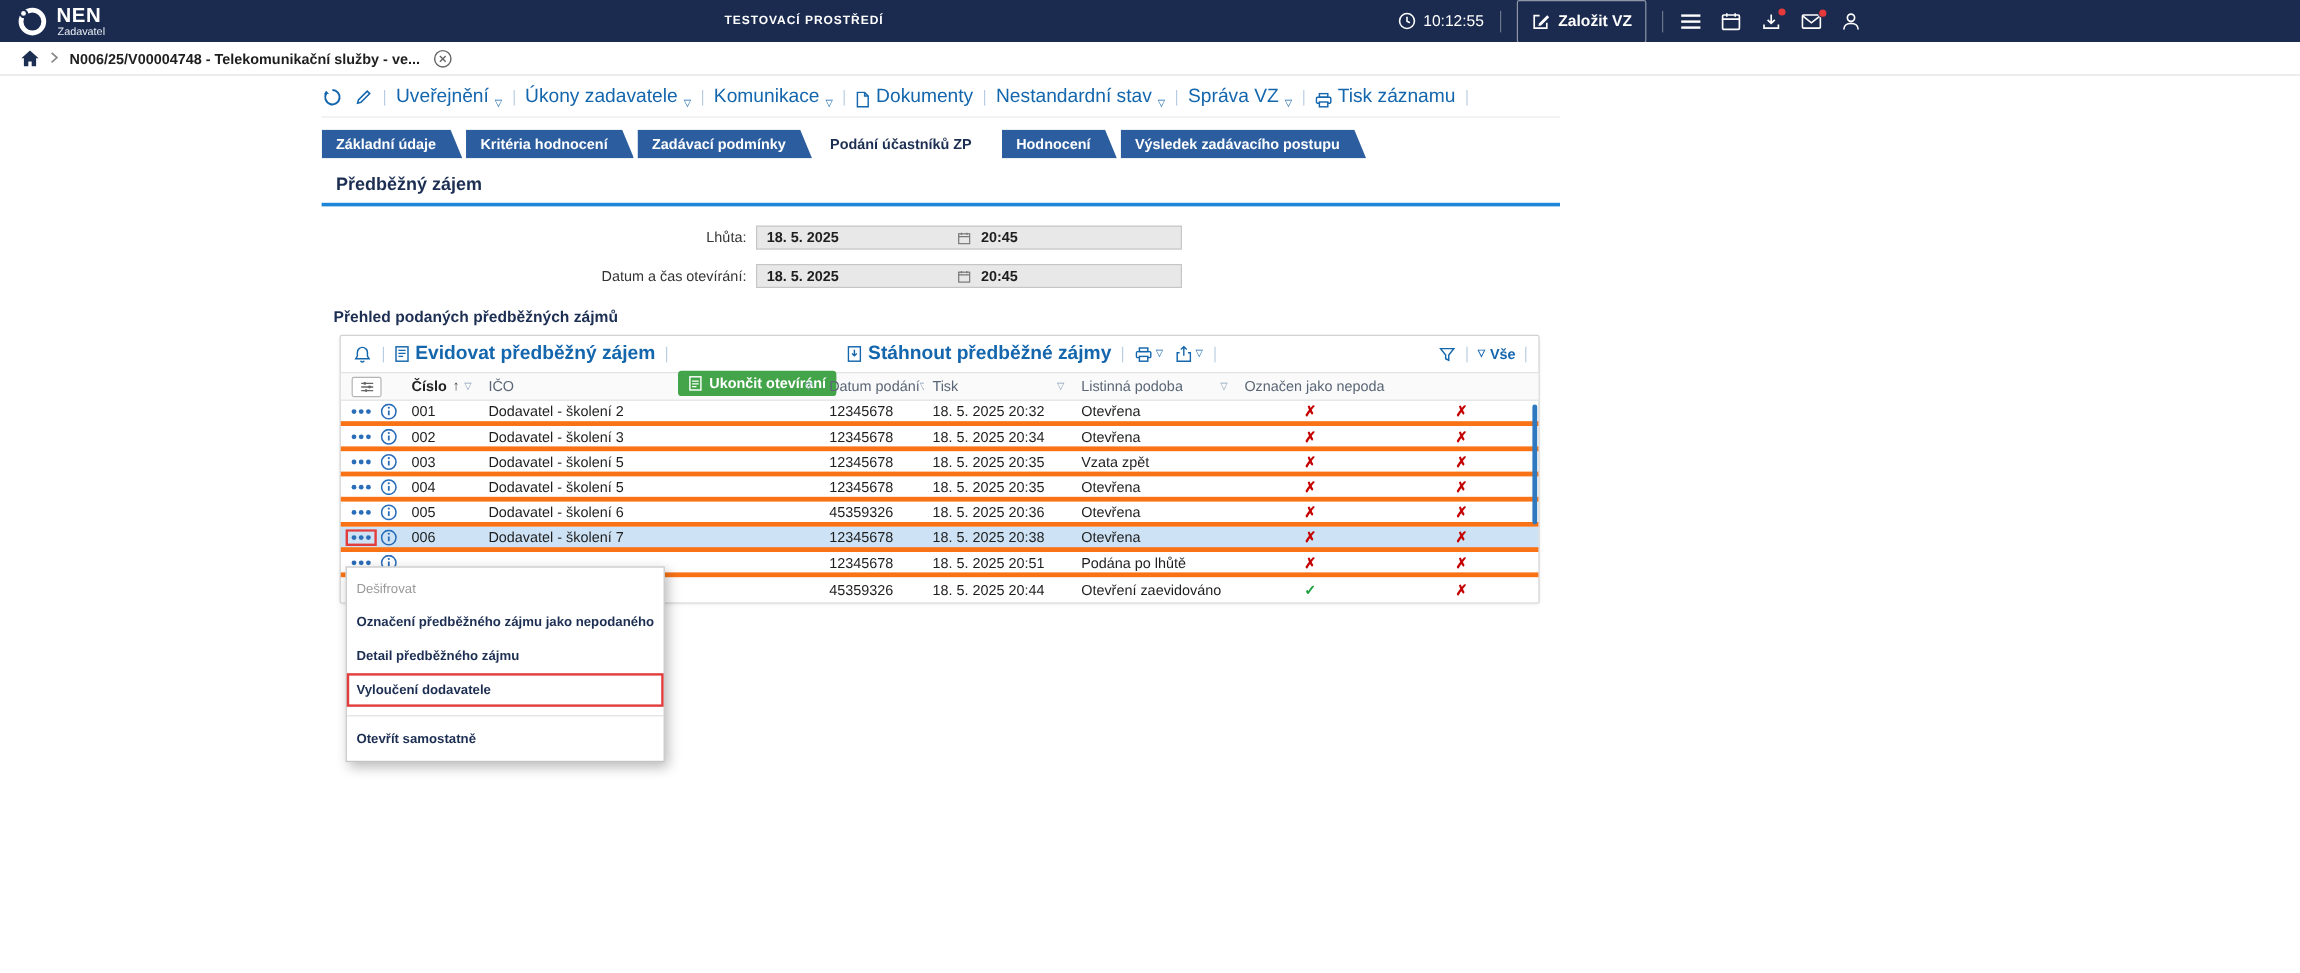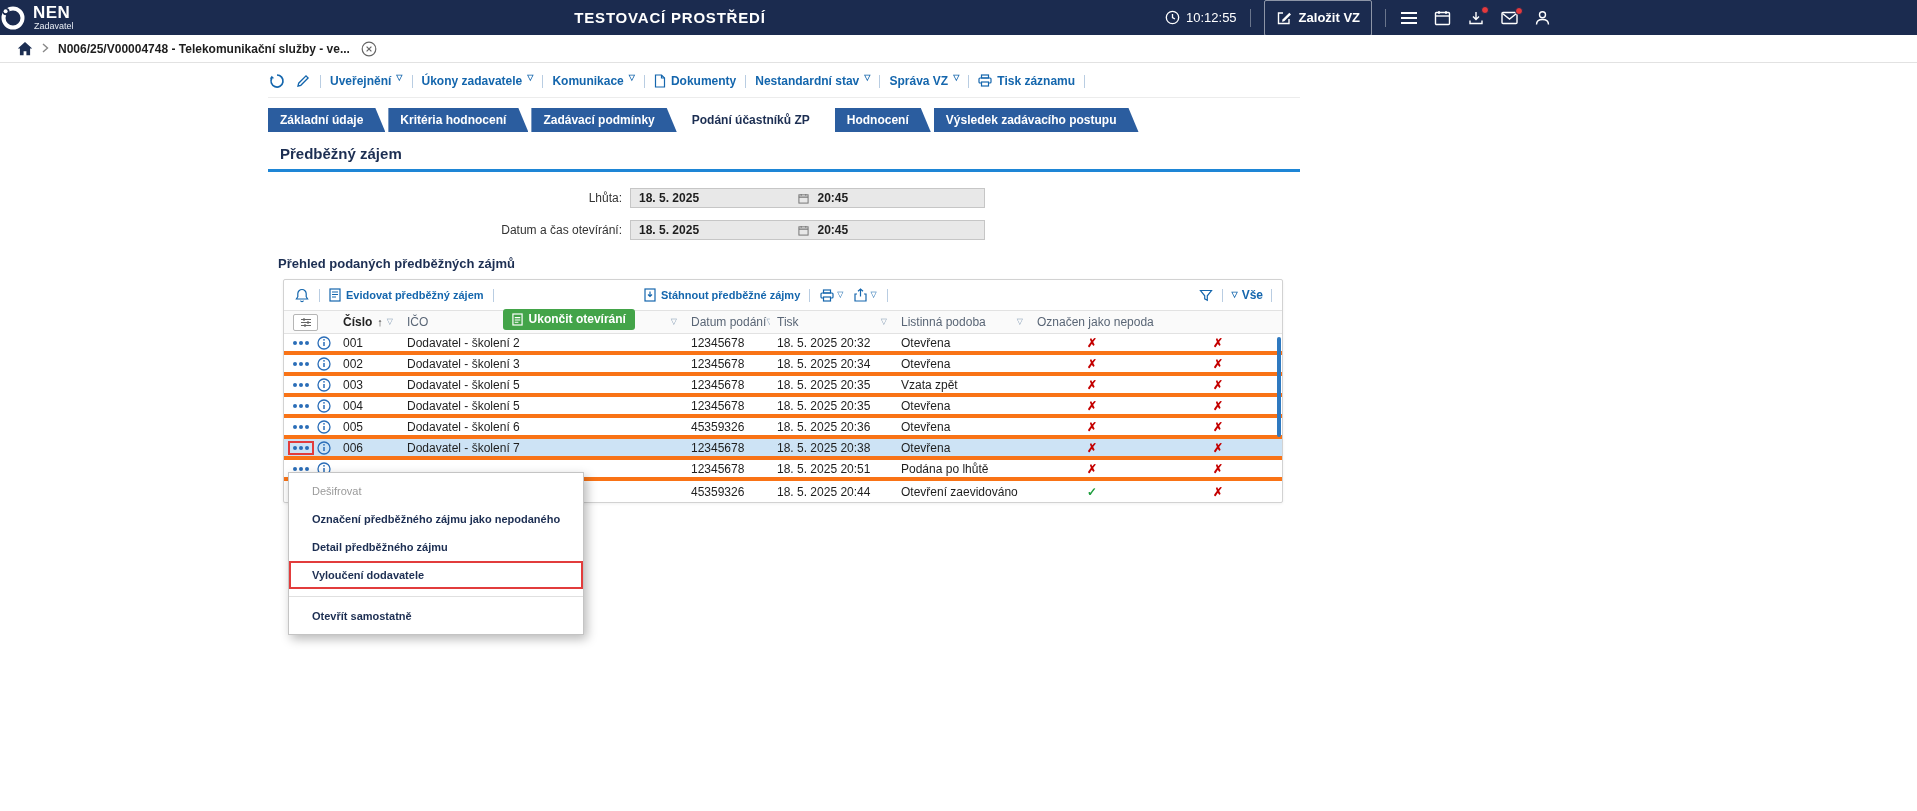--- a/index.html
+++ b/index.html
@@ -5,26 +5,26 @@
   * { margin:0; padding:0; box-sizing:border-box; }
   html,body { width:1917px; height:811px; }
   body {
     font-family:"Liberation Sans", sans-serif;
     background:#ffffff; color:#222; font-size:12px;
     position:relative; overflow:hidden;
   }
   button { font-family:inherit; }
 
   
-  .topbar { height:35px; background:#1b2b4f; position:relative; display:flex; align-items:center; padding-left:0; color:#fff; }
+  .topbar { height:35px; background:#1b2b4f; position:relative; display:flex; align-items:center; padding-left:14px; color:#fff; }
   .brand { display:flex; align-items:center; gap:7px; background:none; border:none; cursor:pointer; }
   .brand-textwrap { display:flex; flex-direction:column; align-items:flex-start; line-height:1; }
   .brand-name { font-size:17px; font-weight:bold; color:#fff; letter-spacing:.5px; }
   .brand-sub { font-size:9px; color:#e8edf5; margin-top:1px; margin-left:1px; }
-  .env-title { position:absolute; left:670px; top:0; transform:translateX(-50%); line-height:35px; font-weight:bold; font-size:15px; letter-spacing:.8px; white-space:nowrap; }
+  .env-title { position:absolute; left:670px; top:0; transform:translateX(-50%); line-height:35px; font-weight:bold; font-size:10px; letter-spacing:.8px; white-space:nowrap; }
   .topbar-right { position:absolute; right:365px; top:0; height:35px; display:flex; align-items:center; gap:13px; }
   .clock { display:flex; align-items:center; gap:6px; font-size:13px; }
   .tsep { width:1px; height:18px; background:rgba(255,255,255,.35); }
   .create-vz { display:flex; align-items:center; gap:7px; background:transparent; border:1px solid rgba(255,255,255,.5); border-radius:2px; color:#fff; height:36px; padding:0 11px; font-size:13px; font-weight:bold; cursor:pointer; }
   .icon-btn { background:none; border:none; position:relative; cursor:pointer; display:flex; align-items:center; padding:2px; }
   .burger { display:block; width:16px; height:12px; border-top:2px solid #fff; border-bottom:2px solid #fff; position:relative; }
   .burger::after { content:""; position:absolute; left:0; right:0; top:3px; height:2px; background:#fff; }
   .badge-dot { position:absolute; top:-2px; right:-3px; width:8px; height:8px; border-radius:50%; background:#e5393c; border:1px solid #1b2b4f; }
 
   
@@ -32,21 +32,21 @@
   .home-btn { background:none; border:none; cursor:pointer; display:flex; }
   .bc-item { font-weight:bold; color:#1e1e1e; cursor:pointer; }
   .bc-close { background:none; border:none; cursor:pointer; display:flex; margin-left:2px; }
 
   
   .content { width:1032px; margin-left:268px; position:relative; }
 
   
   .actionbar { display:flex; align-items:center; gap:9px; margin-top:9px; padding-bottom:7px; border-bottom:1px solid #ececec; }
   .ab-icon-btn { background:none; border:none; color:#1466ad; display:flex; align-items:center; cursor:pointer; padding:1px; }
-  .ab-link { background:none; border:none; color:#1466ad; font-size:12px; font-weight:bold; display:flex; align-items:flex-start; gap:5px; cursor:pointer; white-space:nowrap; }
+  .ab-link { background:none; border:none; color:#1466ad; font-size:16px; font-weight:normal; display:flex; align-items:flex-end; gap:5px; cursor:pointer; white-space:nowrap; }
   .sep { width:1px; height:13px; background:#b9cde2; }
   .caret { color:#1466ad; font-size:8px; line-height:1; }
   .caret::before { content:"▽"; }
   .hcaret { color:#8aa0b8; font-size:8px; line-height:1; }
   .hcaret::before { content:"▽"; }
 
   
   .tabs { display:flex; gap:3px; margin-top:10px; }
   .tab { height:24px; line-height:24px; padding:0 22px 0 12px; background:#2b5d9f; color:#fff; font-size:12px; font-weight:bold; border:none; cursor:pointer; clip-path:polygon(0 0, calc(100% - 10px) 0, 100% 100%, 0 100%); white-space:nowrap; }
   .tab.active { background:#fff; color:#1c2e52; }
@@ -61,21 +61,21 @@
   .input-combo { width:355px; height:20px; background:#e8e8e8; border:1px solid #c6c6c6; display:flex; align-items:center; padding:0 8px; font-weight:bold; color:#1e1e1e; cursor:text; }
   .input-combo .date { flex:1; }
   .input-combo .time { flex:1; padding-left:7px; }
   .cal-icon { display:flex; margin-right:2px; }
 
   
   .list-title { margin:16px 0 8px 10px; font-size:13px; font-weight:bold; color:#1c2e52; }
   .panel { margin-left:15px; width:1000px; background:#fff; border:1px solid #d2d2d2; border-radius:2px; position:relative; box-shadow:0 1px 3px rgba(0,0,0,.06); }
   .panel-toolbar { height:30px; display:flex; align-items:center; gap:9px; padding:0 10px; }
   .tool-icon-btn { background:none; border:none; cursor:pointer; display:flex; align-items:center; gap:3px; padding:1px; }
-  .tool-link { color:#1466ad; font-weight:bold; font-size:11px; display:flex; align-items:center; gap:5px; background:none; border:none; cursor:pointer; white-space:nowrap; }
+  .tool-link { color:#1466ad; font-weight:bold; font-size:16px; display:flex; align-items:center; gap:5px; background:none; border:none; cursor:pointer; white-space:nowrap; }
   .btn-green { background:#43a449; color:#fff; border:none; border-radius:3px; height:21px; padding:0 9px; display:flex; align-items:center; gap:6px; font-size:12px; font-weight:bold; cursor:pointer; white-space:nowrap;margin-top:48px; }
   .pt-right { margin-left:auto; display:flex; align-items:center; gap:8px; }
   .all-filter { color:#1466ad; font-weight:bold; font-size:12px; display:flex; align-items:center; gap:4px; background:none; border:none; cursor:pointer; }
 
   .row-grid { display:grid; grid-template-columns:52px 64px 284px 86px 124px 136px 124px 1fr; align-items:center; }
   .thead { height:24px; background:#fafafa; border-top:1px solid #e2e2e2; border-bottom:1px solid #e2e2e2; color:#5a6676; }
   .th { display:flex; align-items:center; justify-content:space-between; padding:0 7px; height:100%; cursor:pointer; overflow:hidden; white-space:nowrap; }
   .th-main { font-weight:bold; color:#222; }
   .sort-arrow { color:#333; font-size:11px; margin-left:3px; margin-right:auto; padding-left:2px; }
   .col-settings { width:25px; height:17px; border:1px solid #b5b5b5; border-radius:2px; display:flex; align-items:center; justify-content:center; background:#fff; margin-left:2px; cursor:pointer; }
@@ -88,21 +88,21 @@
   .dots-btn i { width:4px; height:4px; border-radius:50%; background:#2a6db8; display:block; }
   .dots-btn.red-box { outline:2px solid #e23c3c; }
   .info-btn { background:none; border:none; cursor:pointer; display:flex; padding:0; }
   .mark { text-align:center; font-weight:bold; font-size:12px; }
   .mark.red { color:#c40000; }
   .mark.green { color:#1e9e3e; }
   .scroll-thumb { position:absolute; right:1px; top:57px; width:4px; height:100px; background:#2e79c0; border-radius:2px; cursor:pointer; }
 
   
   .context-menu { position:absolute; left:20px; top:400px; min-width:248px; width:max-content; background:#fff; border:1px solid #c4c4c4; box-shadow:3px 4px 10px rgba(0,0,0,.28); z-index:20; padding:4px 0; }
-  .menu-item { padding:8px 23px; font-size:11px; font-weight:bold; color:#1c2e52; cursor:pointer; white-space:nowrap; }
+  .menu-item { padding:8px 8px; font-size:11px; font-weight:bold; color:#1c2e52; cursor:pointer; white-space:nowrap; }
   .menu-item.disabled { color:#9a9a9a; font-weight:normal; cursor:default; }
   .menu-item.highlighted { outline:2px solid #e23c3c; outline-offset:-2px; }
   .menu-sep { height:1px; background:#e0e0e0; margin:7px 0 5px; }
 </style>
 </head>
 <body>
 
 <header class="topbar">
   <button class="brand">
     <svg width="26" height="26" viewBox="0 0 26 26">

